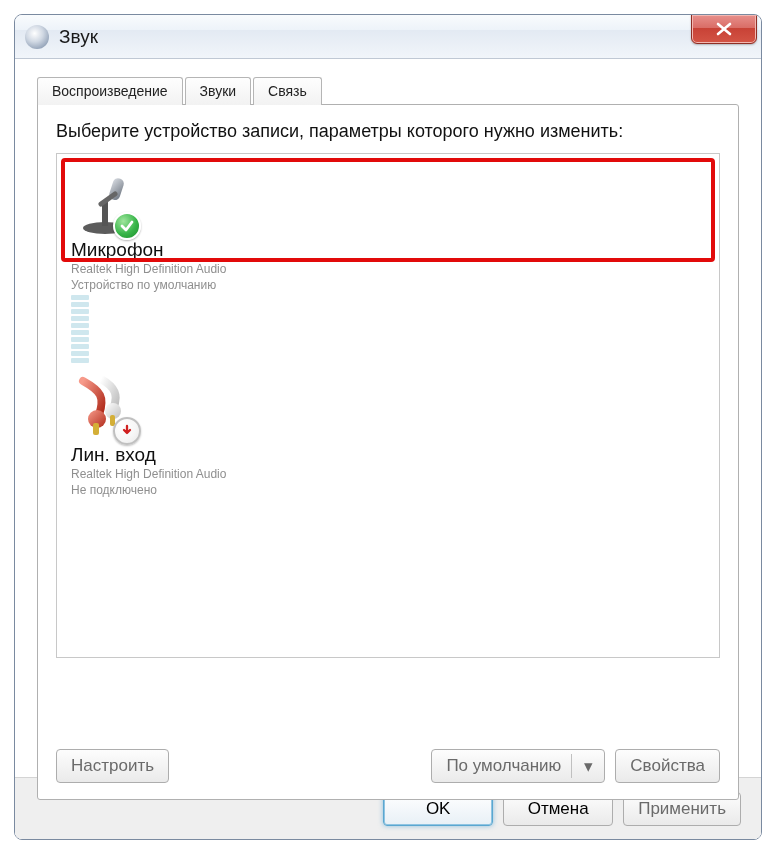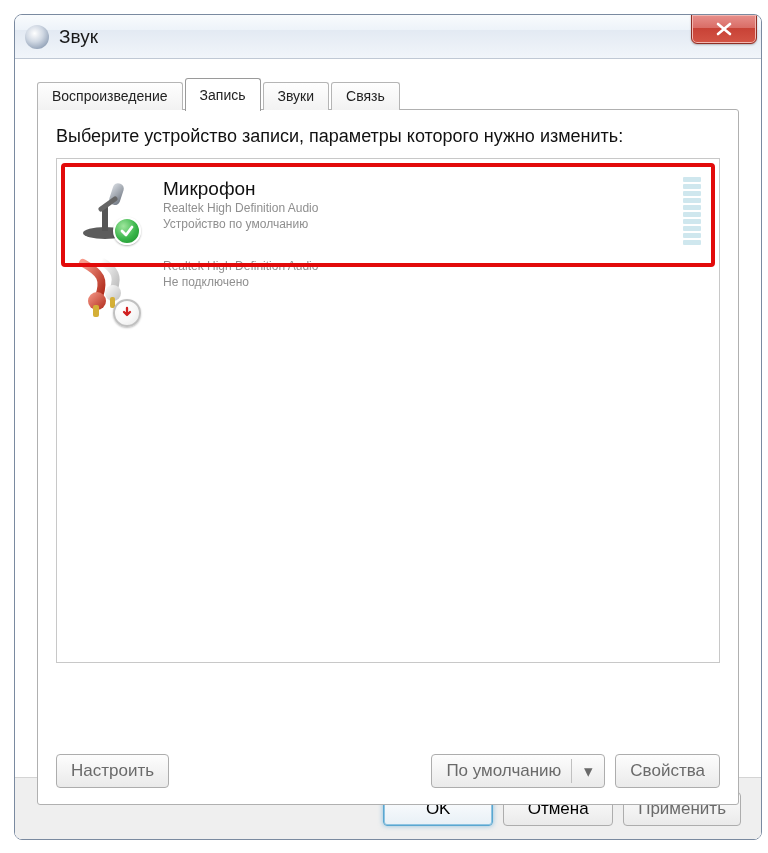--- a/index.html
+++ b/index.html
@@ -107,20 +107,21 @@
     background: #fff;
     height: 505px;
     position: relative;
     padding-top: 4px;
   }
   .device-item {
     display: flex;
     align-items: flex-start;
     padding: 6px 14px 6px 14px;
     position: relative;
+    flex-direction: column;
   }
   .highlight-box {
     position: absolute;
     border: 4px solid #e20a0a;
     border-radius: 4px;
     left: 4px; right: 4px;
     top: 4px;
     height: 104px;
     pointer-events: none;
     z-index: 5;
@@ -231,21 +232,20 @@
       <svg width="18" height="14" viewBox="0 0 18 14">
         <path d="M3 2 L15 12 M15 2 L3 12" stroke="#fff" stroke-width="2.6" stroke-linecap="round"></path>
       </svg>
     </div>
   </div>
 
   <div class="client">
 
     <div class="tabstrip">
       <div class="tab">Воспроизведение</div>
-      <div class="tab active">Запись</div>
       <div class="tab">Звуки</div>
       <div class="tab">Связь</div>
     </div>
 
     <div class="tabpanel">
       <div class="instruction">Выберите устройство записи, параметры которого нужно изменить:</div>
 
       <div class="device-list">
         <div class="highlight-box"></div>
 
@@ -308,20 +308,21 @@
               <rect x="22" y="48" width="6" height="12" rx="2" fill="#d4af37"></rect>
               <rect x="39" y="40" width="5" height="11" rx="2" fill="#d4af37"></rect>
             </svg>
             <div class="unplug-badge">
               <svg width="14" height="14" viewBox="0 0 14 14">
                   <path d="M7 2 L7 9 M4 6 L7 9 L10 6" stroke="#d02020" stroke-width="2.3" fill="none" stroke-linecap="round" stroke-linejoin="round"></path>
                 </svg>
             </div>
           </div>
           <div class="dev-text">
+            <div class="dev-name">Лин. вход</div>
             <div class="dev-sub">Realtek High Definition Audio</div>
             <div class="dev-sub">Не подключено</div>
           </div>
         </div>
       </div>
 
       <div class="panel-buttons">
         <div class="btn">Настроить</div>
         <div class="spacer"></div>
         <div class="btn dropdown">

